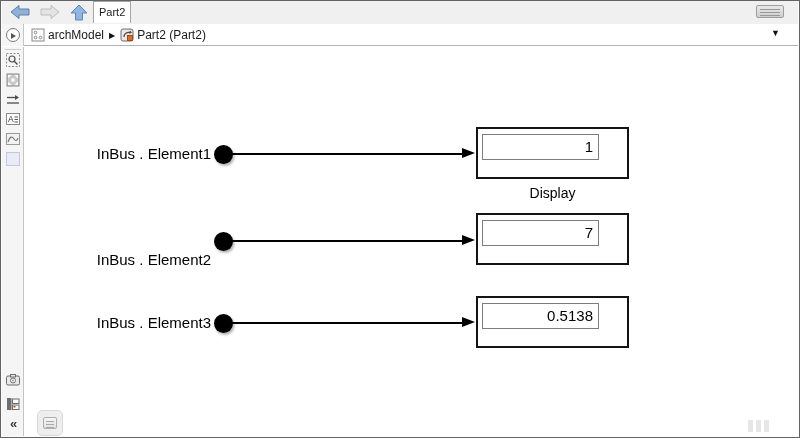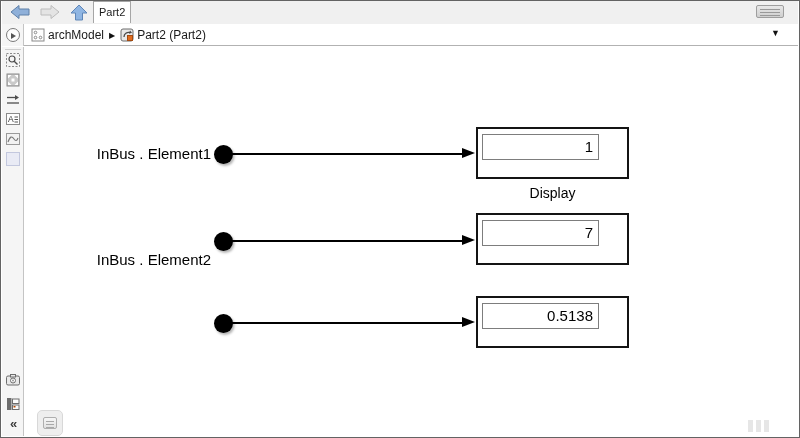--- a/index.html
+++ b/index.html
@@ -196,20 +196,21 @@
     <div class="disp-name" style="left:452px; top:138px;">Display</div>
 
     <div class="sig-label" style="left:27px; top:184px;margin-top:19px;">InBus . Element2</div>
     <div class="sig-dot" style="left:190px; top:184.5px;"></div>
     <div class="sig-line" style="left:208px; top:193px; width:231px;"></div>
     <div class="sig-arrow" style="left:438px; top:188px;"></div>
     <div class="disp-block" style="left:452px; top:166px;">
       <div class="disp-inner">7</div>
     </div>
 
+    <div class="sig-label" style="left:27px; top:266px;">InBus . Element3</div>
     <div class="sig-dot" style="left:190px; top:266.5px;"></div>
     <div class="sig-line" style="left:208px; top:275px; width:231px;"></div>
     <div class="sig-arrow" style="left:438px; top:270px;"></div>
     <div class="disp-block" style="left:452px; top:249px;">
       <div class="disp-inner">0.5138</div>
     </div>
 
     <div class="ghostbtn">
       <span class="stack">
           <i></i>

